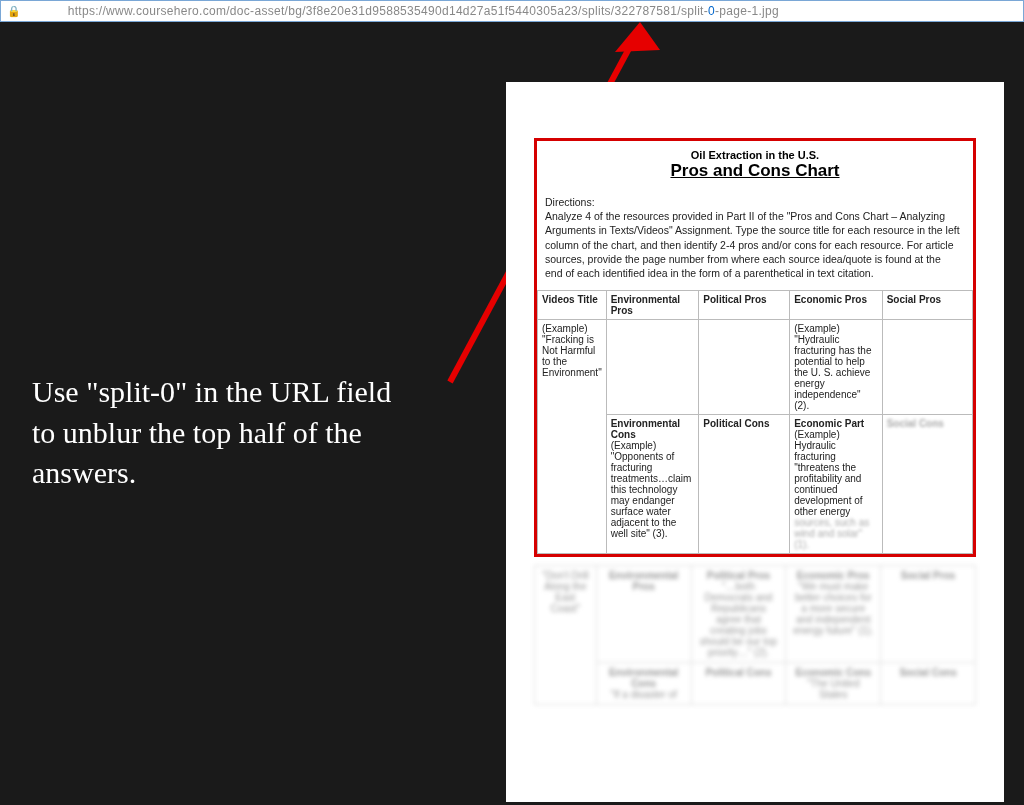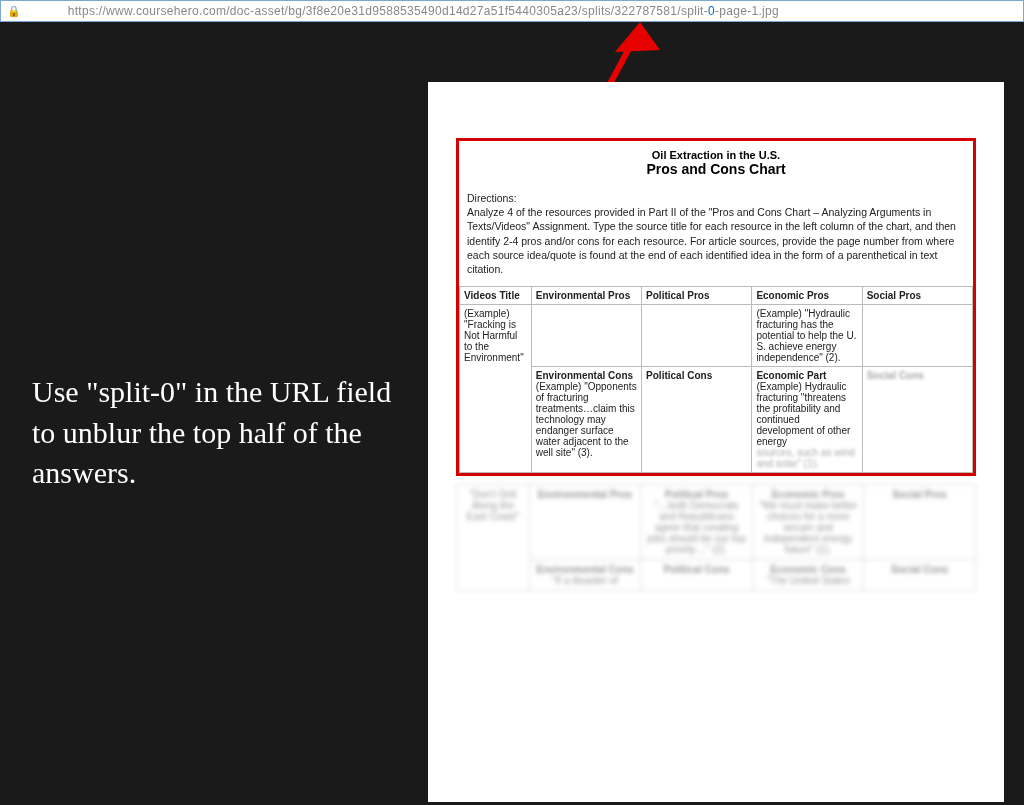--- a/index.html
+++ b/index.html
@@ -58,40 +58,41 @@
       top: 0;
       left: 430px;
       width: 240px;
       height: 380px;
       pointer-events: none;
     }
     .doc-page {
       position: absolute;
       right: 20px;
       top: 60px;
-      width: 576px;
+      width: 498px;
       height: 720px;
       background: #fff;
       padding: 56px 28px 12px 28px;
     }
     .red-box {
       border: 3px solid #d50000;
       padding: 0;
     }
     .doc-title {
       text-align: center;
       font-weight: bold;
       font-size: 11px;
       padding-top: 8px;
     }
     .doc-subtitle {
       text-align: center;
       font-weight: bold;
-      font-size: 14px;
+      font-size: 17px;
       padding-bottom: 10px;
+      text-decoration: underline;
     }
     .directions {
       font-size: 10.5px;
       color: #222;
       padding: 4px 12px 10px 8px;
       line-height: 1.35;
     }
     .dir-label {
       font-weight: normal;
     }

